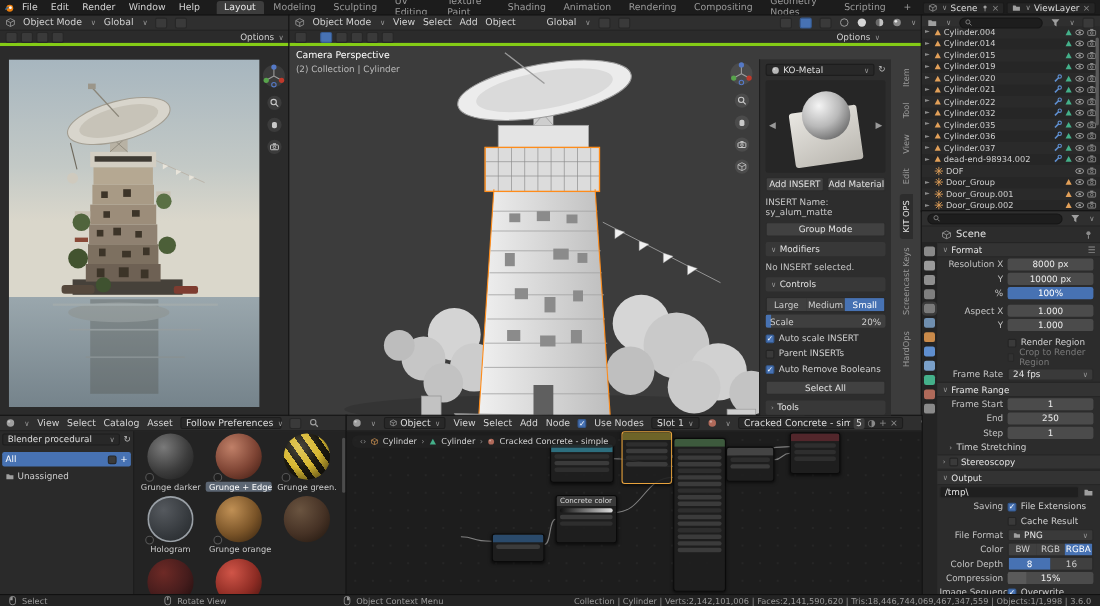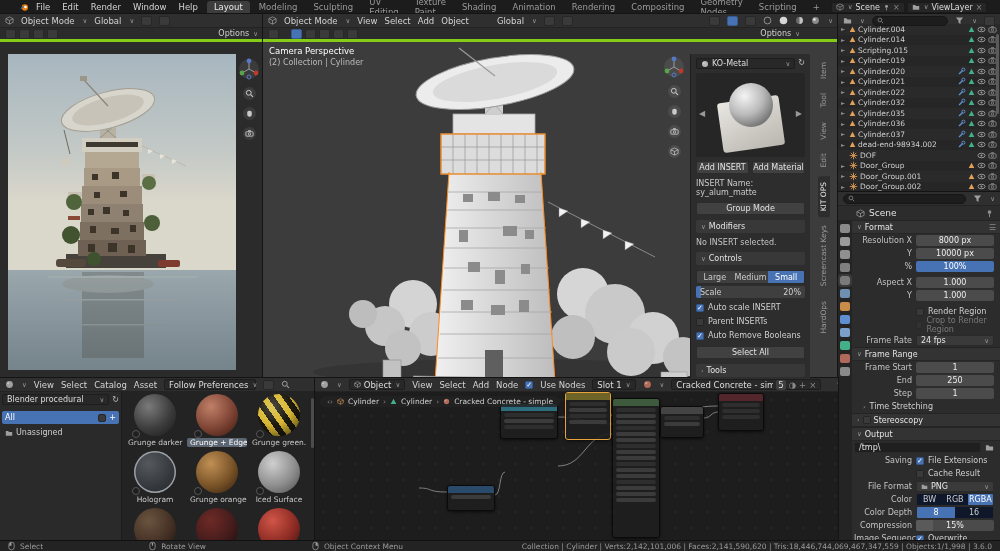--- a/index.html
+++ b/index.html
@@ -9,21 +9,21 @@
   .editor{position:absolute;outline:1px solid #141414;overflow:hidden}
   .ehdr{height:14px;background:#2f2f2f;display:flex;align-items:center;font-size:8.5px;color:#d2d2d2;padding:4px 5px;gap:7px;border-bottom:1px solid #232323;white-space:nowrap}
   .tsr{height:14px;background:#2b2b2b;display:flex;align-items:center;padding:0 5px;gap:3px;border-bottom:3px solid #84cc16;font-size:8px}
   .menu{color:#d4d4d4}
   .chev{font-size:6.5px;color:#9a9a9a;margin-left:1px}
   .tsicon{width:11px;height:10px;background:#3a3a3a;border:1px solid #272727;border-radius:2px}
   .tsicon.active{background:#4772b3;border-color:#365a90}
   .ic{width:9px;height:9px;flex:none}
   .ddfield{background:#282828;border:1px solid #1d1d1d;border-radius:2px;padding:0 4px;height:11px;display:flex;align-items:center;gap:3px;color:#ddd}
   
-  #topbar{position:absolute;left:0;top:0;width:1000px;height:14px;background:#1c1c1c;display:flex;align-items:center;padding:0 20px;gap:2px;font-size:8.5px}
+  #topbar{position:absolute;left:0;top:0;width:1000px;height:14px;background:#1c1c1c;display:flex;align-items:center;padding:0 4px;gap:2px;font-size:8.5px}
   #topbar .menu{padding:0 5px}
   .wstab{padding:1px 7px;color:#9a9a9a;border-radius:3px 3px 0 0}
   .wstab.active{background:#3d3d3d;color:#e8e8e8}
   .tb-widget{display:flex;align-items:center;background:#262626;border:1px solid #1a1a1a;border-radius:2px;height:11px;padding:0 4px;gap:3px;font-size:8px;color:#ddd}
   
   #vp-left{left:0;top:14px;width:263px;height:364px;background:#2b2b2b}
   #vp-center{left:263px;top:14px;width:575px;height:364px;background:#2f2f2f}
   .vpcanvas{position:relative;width:100%;height:336px;background:#2b2b2b;overflow:hidden}
   #vp-center .vpcanvas{background:#3c3c3c}
   .overlaytxt{position:absolute;left:6px;top:4px;line-height:11px;z-index:5}
@@ -60,21 +60,21 @@
   #ptabs{position:absolute;left:0;top:28px;bottom:0;width:14px;background:#242424;display:flex;flex-direction:column;align-items:center;padding-top:4px;gap:4px}
   .ptab{width:10px;height:9px;border-radius:2px;background:#4a4a4a}
   .ptab.active{outline:2px solid #3a3a3a;background:#7a7a7a}
   #pbody{position:absolute;left:14px;top:28px;right:0;bottom:0;overflow:hidden;font-size:8px}
   .prow{display:flex;align-items:center;height:13px;padding:0 6px 0 2px;gap:4px}
   .plabel{width:58px;text-align:right;color:#c3c3c3;flex:none;white-space:nowrap}
   .pfield{flex:1;height:11px;background:#4b4b4b;border-radius:2px;display:flex;align-items:center;justify-content:center;color:#eee;position:relative;overflow:hidden}
   .pfield.blue{background:#4772b3;color:#fff}
   .pdrop{flex:1;height:11px;background:#3a3a3a;border:1px solid #2a2a2a;border-radius:2px;display:flex;align-items:center;padding:0 4px;gap:3px;color:#e5e5e5}
   .pseg{flex:1;display:flex;border-radius:2px;overflow:hidden;border:1px solid #2a2a2a}
-  .pseg div{flex:1;height:11px;background:#0f172a;display:flex;align-items:center;justify-content:center;color:#ccc}
+  .pseg div{flex:1;height:11px;background:#404040;display:flex;align-items:center;justify-content:center;color:#ccc}
   .pseg div.on{background:#4772b3;color:#fff}
   .phdr{display:flex;align-items:center;height:14px;background:#333333;border-top:1px solid #242424;border-bottom:1px solid #262626;padding:0 4px;gap:3px;color:#e4e4e4}
   .dim{opacity:.45}
   
   #assets{left:0;top:378px;width:315px;height:162px;background:#232323}
   #asb-side{position:absolute;left:0;top:14px;bottom:0;width:122px;background:#2a2a2a;border-right:1px solid #1c1c1c;padding:2px;font-size:8px}
   .cat-row{display:flex;align-items:center;height:13px;border-radius:2px;padding:0 3px;gap:3px;margin-top:2px}
   .cat-row.sel{background:#4772b3;color:#fff}
   #asb-grid{position:absolute;left:122px;top:14px;right:0;bottom:0;display:flex;flex-wrap:wrap;align-content:flex-start;padding:2px 0 0 2px;overflow:hidden}
   .acell{width:62px;height:57px;display:flex;flex-direction:column;align-items:center;position:relative}
@@ -623,21 +623,21 @@
           </svg>
           <svg class="ic c-dim2">
             <use href="#i-cam"></use>
           </svg>
         </div>
       <div class="ol-row">
           <span class="ol-arrow">►</span>
           <svg class="ic c-orange" style="width:7px;height:7px">
             <use href="#i-tri"></use>
           </svg>
-          <span class="ol-name">Scripting.015</span>
+          <span class="ol-name">Cylinder.015</span>
           <svg class="ic c-green" style="width:7px;height:7px">
             <use href="#i-tri"></use>
           </svg>
           <svg class="ic c-dim">
             <use href="#i-eye"></use>
           </svg>
           <svg class="ic c-dim2">
             <use href="#i-cam"></use>
           </svg>
         </div>
@@ -1116,25 +1116,20 @@
       </div>
       <div class="acell">
         <span class="asphere" style="background:radial-gradient(circle at 35% 30%,#55595e,#34383c 60%,#222527);box-shadow:inset 0 0 0 1.5px #9aa0a6"></span>
         <span class="abadge"></span>
         <span class="aname">Hologram</span>
       </div>
       <div class="acell">
         <span class="asphere" style="background:radial-gradient(circle at 35% 30%,#c09055,#7a5428 55%,#2e1d0c)"></span>
         <span class="abadge"></span>
         <span class="aname">Grunge orange</span>
-      </div>
-      <div class="acell">
-        <span class="asphere" style="background:radial-gradient(circle at 35% 30%,#cfcfcf,#8e8e8e 55%,#4a4a4a)"></span>
-        <span class="abadge"></span>
-        <span class="aname">Iced Surface</span>
       </div>
       <div class="acell">
           <span class="asphere" style="background:radial-gradient(circle at 35% 30%,#6a5440,#463225 55%,#1c130c)"></span>
         </div>
       <div class="acell">
           <span class="asphere" style="background:radial-gradient(circle at 35% 30%,#6e2a26,#451c1c 55%,#1a0b0b)"></span>
         </div>
       <div class="acell">
           <span class="asphere" style="background:radial-gradient(circle at 35% 30%,#d05548,#8e2c24 55%,#3a100c)"></span>
         </div>
@@ -1207,20 +1202,28 @@
           <path d="M296 22 C 297 22, 296 24, 297 24"></path>
           <path d="M345 22 C 374 22, 374 14, 403 14"></path>
           <path d="M389 26 C 396 26, 396 20, 403 20"></path>
           <path d="M132 100 C 112 100, 118 96, 104 96"></path>
         </g>
       </svg>
       <div class="node" style="left:185px;top:11px;width:58px;height:36px">
         <div class="nhead" style="background:#2d6e7e"></div>
         <div class="nrow"></div>
           <div class="nrow val"></div>
+          <div class="nrow"></div>
+      </div>
+      <div class="node" style="left:190px;top:58px;width:56px;height:44px">
+        <div class="nhead" style="background:#3a3a3a;height:9px">
+            <div class="nname">Concrete color</div>
+          </div>
+        <div class="nrow" style="background:linear-gradient(90deg,#111,#ddd)"></div>
+        <div class="nrow val"></div>
           <div class="nrow"></div>
       </div>
       <div class="node sel" style="left:250px;top:0;width:46px;height:48px">
         <div class="nhead" style="background:#6e6428"></div>
         <div class="nrow"></div>
           <div class="nrow val"></div>
           <div class="nrow"></div>
           <div class="nrow val"></div>
       </div>
       <div class="node" style="left:297px;top:6px;width:48px;height:140px">

